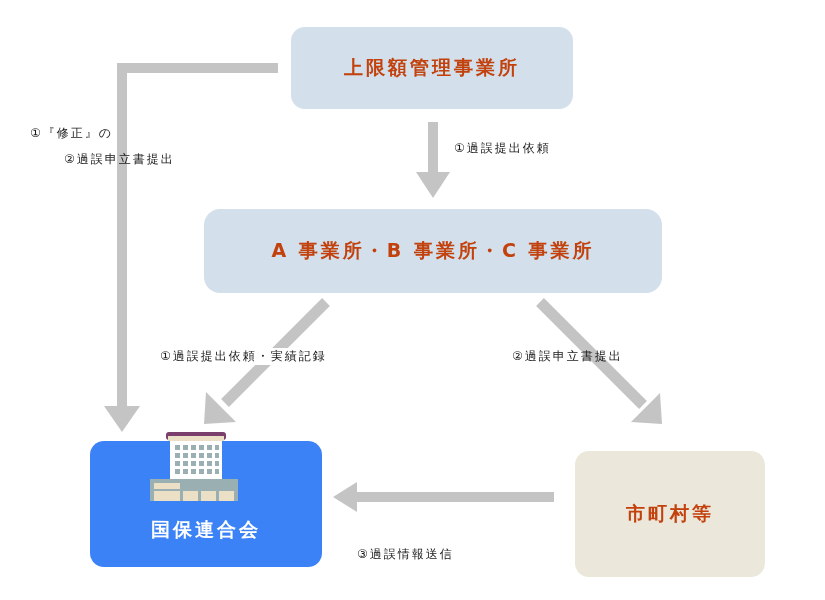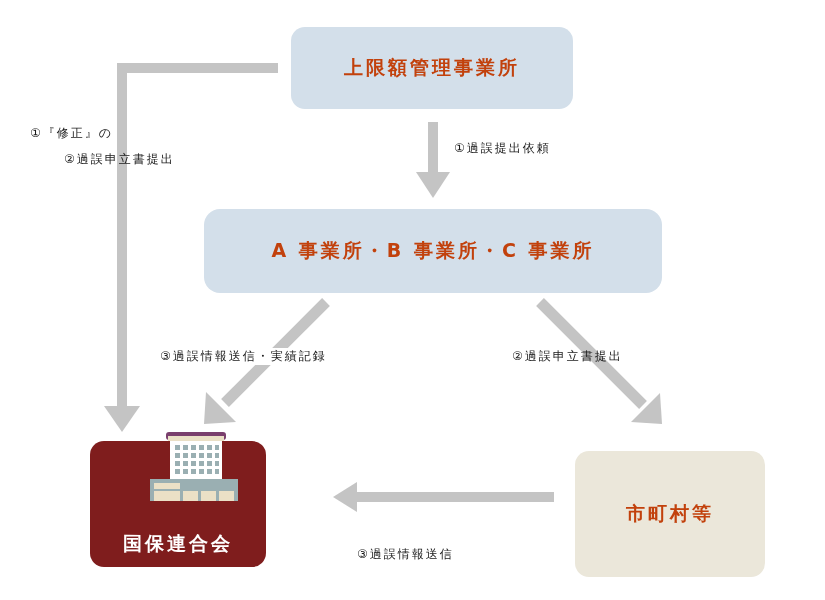--- a/index.html
+++ b/index.html
@@ -4,22 +4,22 @@
   <style>
     html, body { margin: 0; padding: 0; background: #ffffff; }
     body { width: 825px; height: 600px; position: relative; overflow: hidden;
            font-family: "DejaVu Sans", "Liberation Sans", sans-serif; }
     .box { position: absolute; border-radius: 14px; display: flex;
            align-items: center; justify-content: center; font-weight: bold;
            font-size: 19px; color: #c2410c; letter-spacing: 3px; }
     #box-top { left: 291px; top: 27px; width: 282px; height: 82px; background: #d3dfea; }
     #box-mid { left: 204px; top: 209px; width: 458px; height: 84px; background: #d3dfea; border-radius: 16px; }
     #box-city { left: 575px; top: 441px; width: 190px; height: 126px; background: #ebe7da; margin-top: 10px; }
-    #box-kokuho { left: 90px; top: 441px; width: 176px; height: 126px; background: #7f1d1d;
-                  color: #ffffff; align-items: flex-end; padding-bottom: 10px; box-sizing: border-box; }
+    #box-kokuho { left: 90px; top: 441px; width: 232px; height: 126px; background: #3b82f6;
+                  color: #ffffff; align-items: flex-end; padding-bottom: 24px; box-sizing: border-box; }
     .label { position: absolute; font-weight: normal; font-size: 12px; color: #1a1a1a;
              letter-spacing: 2px; white-space: nowrap; background: transparent; }
     #arrows { position: absolute; left: 0; top: 0; }
     #lbl-left { left: 30px; top: 120px; line-height: 26px; }
     #lbl-left span { display: block; }
     #lbl-left .l2 { padding-left: 34px; }
     #lbl-req { left: 454px; top: 140px; text-align: center; }
     #lbl-claim { left: 160px; top: 348px; background: #fff; }
     #lbl-appeal { left: 512px; top: 348px; }
     #lbl-info { left: 357px; top: 546px; }
@@ -109,15 +109,15 @@
   <rect x="33" y="59" width="15" height="10" fill="#ebe0c6"></rect>
   <rect x="51" y="59" width="15" height="10" fill="#ebe0c6"></rect>
   <rect x="69" y="59" width="15" height="10" fill="#ebe0c6"></rect>
 </svg>
 
 <div class="label" id="lbl-left">
   <span>①『修正』の</span>
   <span class="l2">②過誤申立書提出</span>
 </div>
 <div class="label" id="lbl-req">①過誤提出依頼</div>
-<div class="label" id="lbl-claim">③過誤情報送信・実績記録</div>
+<div class="label" id="lbl-claim">①過誤提出依頼・実績記録</div>
 <div class="label" id="lbl-appeal">②過誤申立書提出</div>
 <div class="label" id="lbl-info">③過誤情報送信</div>
 
 </body></html>

